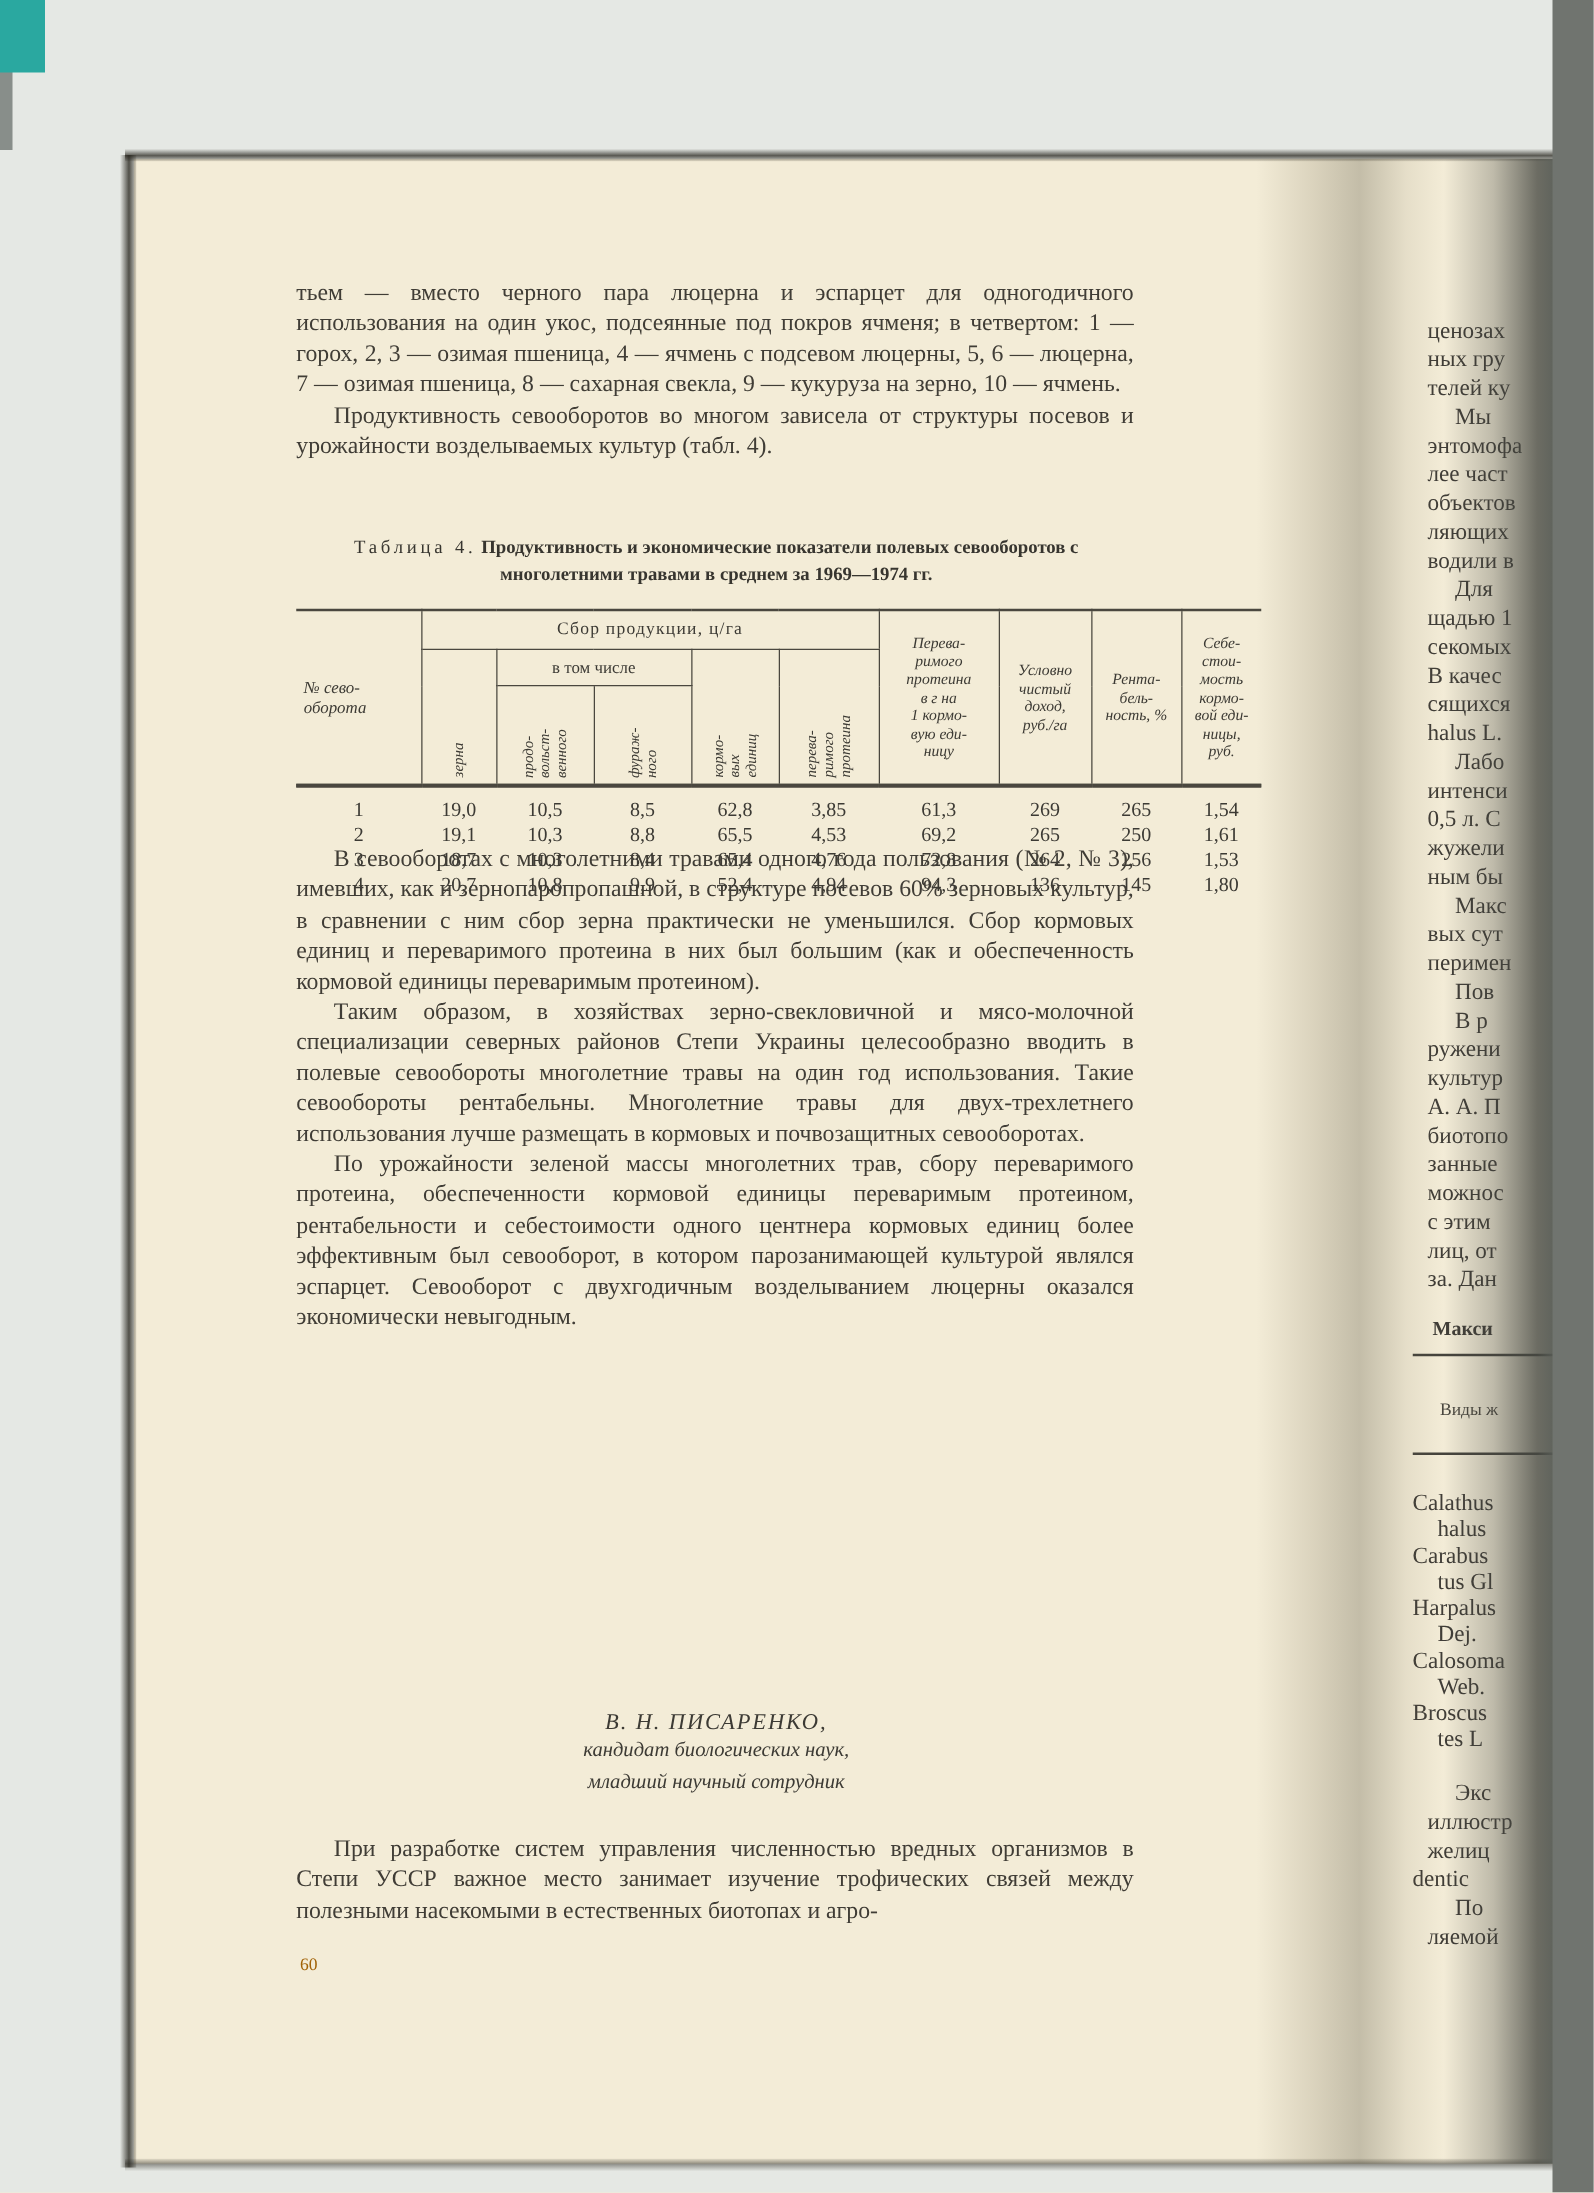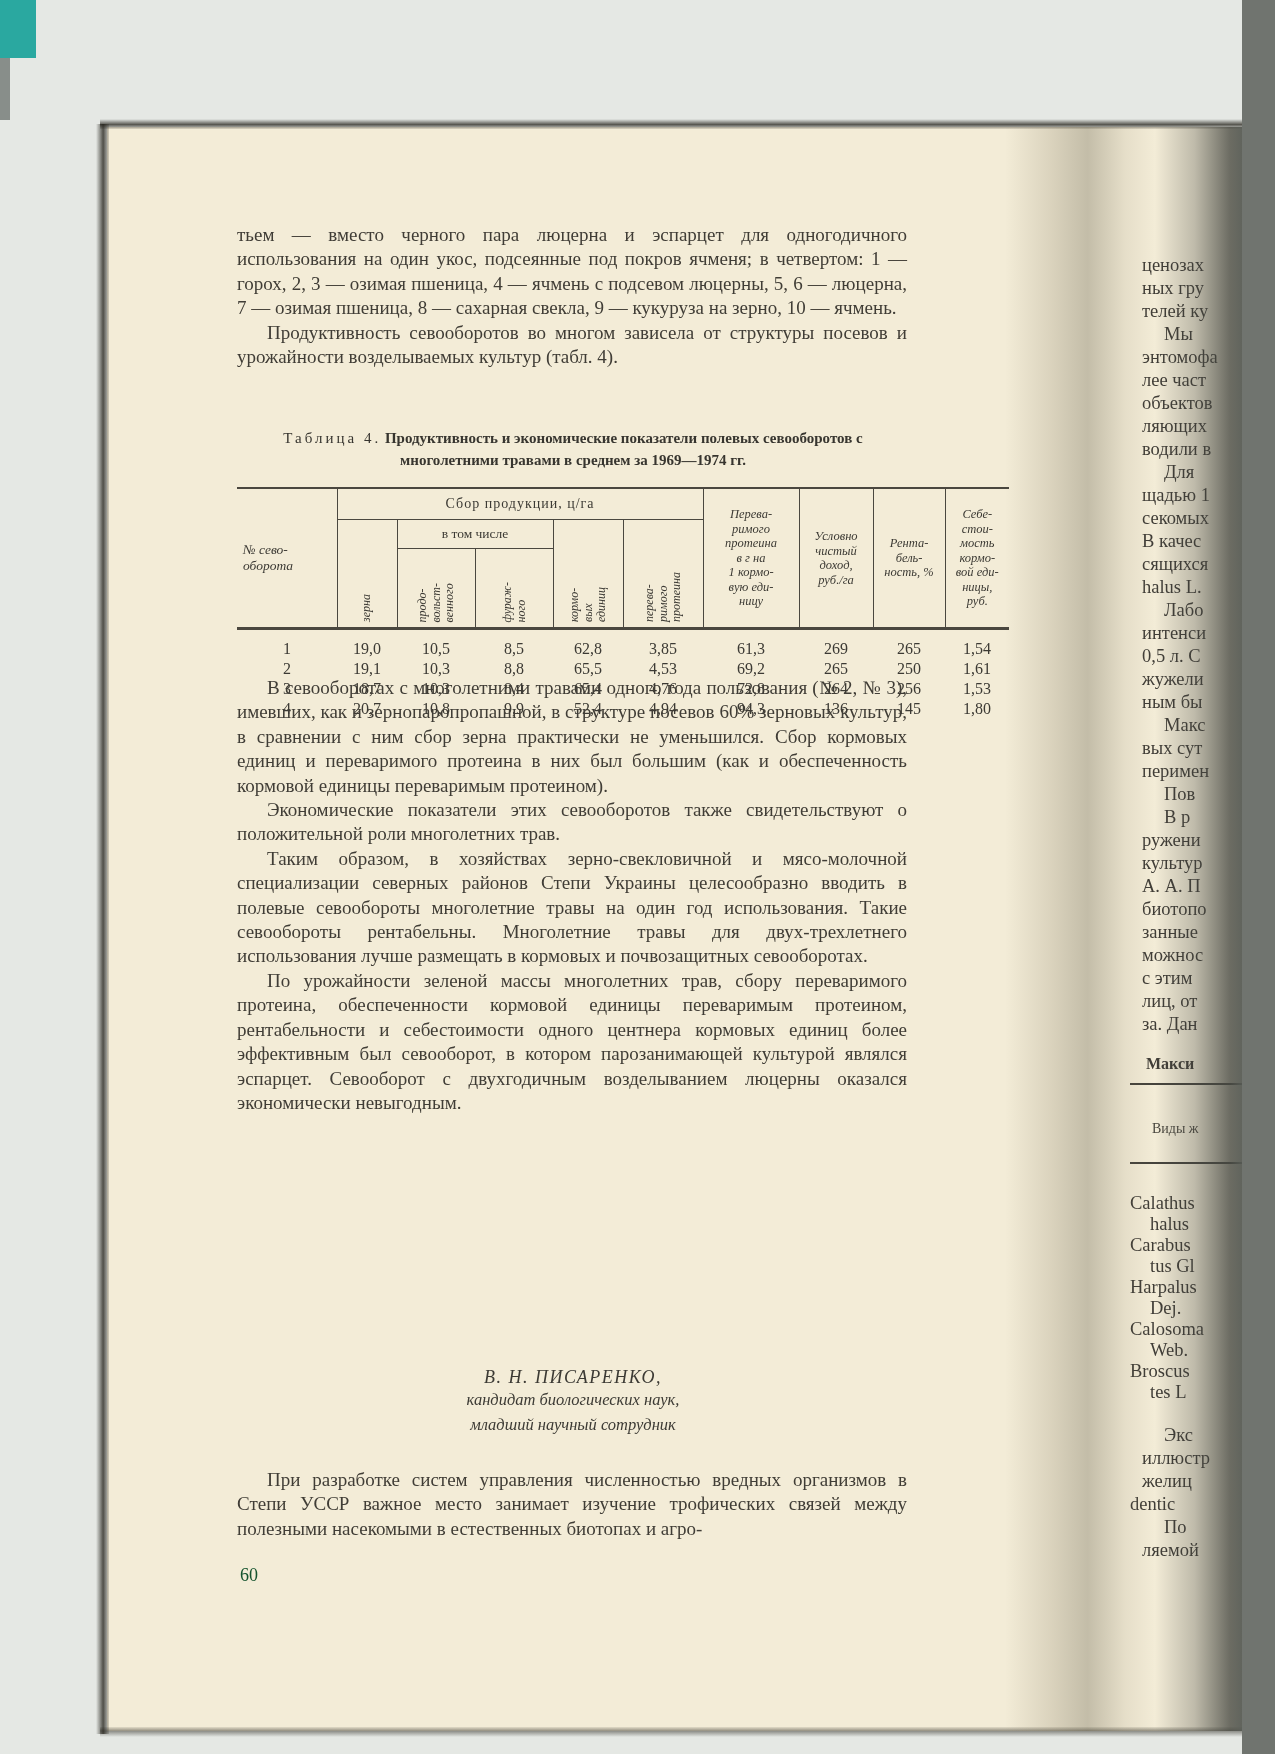--- a/index.html
+++ b/index.html
@@ -60,21 +60,21 @@
   .t4 td{text-align:center;font-size:16px;height:18px;line-height:18px;color:#3c3a34;}
   .t4 tbody tr:first-child td{padding-top:10px;}
 
   .udk{position:absolute;left:130px;top:1113px;width:726px;text-align:right;font-size:17px;color:#3c3a34;}
   .art-title{position:absolute;left:130px;top:1158px;width:672px;text-align:center;
     font-family:"Liberation Sans", sans-serif;font-weight:bold;font-size:22px;line-height:34px;
     letter-spacing:.5px;word-spacing:9px;color:#33312b;}
   .authors{position:absolute;left:130px;top:1238px;width:672px;text-align:center;font-style:italic;color:#3c3a34;}
   .author-name{font-size:18px;letter-spacing:1.5px;line-height:24px;}
   .author-role{font-size:16.5px;line-height:22px;margin-bottom:3px;}
-  .pageno{position:absolute;left:133px;top:1438px;font-size:18px;color:#14532d;}
+  .pageno{position:absolute;left:133px;top:1438px;font-size:14px;color:#a16207;}
 
   
   .right-col{position:absolute;left:1130px;top:0;width:145px;height:1754px;z-index:4;overflow:hidden;}
   .frag{position:absolute;left:12px;white-space:nowrap;font-size:18.5px;line-height:22px;color:#403d37;}
   .frag.lat{left:0;}
   .frag.hang{left:20px;}
   .frag.ind{left:34px;}
   .frag.bold{left:16px;font-weight:bold;font-size:16px;}
   .frag.small{left:22px;font-size:14px;color:#4a473f;}
   .frag.rule{left:0;width:122px;border-top:2px solid #45433c;height:0;}
@@ -216,21 +216,20 @@
           <td>94,3</td>
           <td>136</td>
           <td>145</td>
           <td>1,80</td>
         </tr>
       </tbody>
   </table>
 
   <div class="txtcol" style="top:549px;">
     <p class="para ind">В севооборотах с многолетними травами одного года пользования (№ 2, № 3), имевших, как и зернопаропропашной, в структуре посевов 60% зерновых культур, в сравнении с ним сбор зерна практически не уменьшился. Сбор кормовых единиц и переваримого протеина в них был большим (как и обеспеченность кормовой единицы переваримым протеином).</p>
-    <p class="para ind">Экономические показатели этих севооборотов также свидетельствуют о положительной роли многолетних трав.</p>
     <p class="para ind">Таким образом, в хозяйствах зерно-свекловичной и мясо-молочной специализации северных районов Степи Украины целесообразно вводить в полевые севообороты многолетние травы на один год использования. Такие севообороты рентабельны. Многолетние травы для двух-трехлетнего использования лучше размещать в кормовых и почвозащитных севооборотах.</p>
     <p class="para ind">По урожайности зеленой массы многолетних трав, сбору переваримого протеина, обеспеченности кормовой единицы переваримым протеином, рентабельности и себестоимости одного центнера кормовых единиц более эффективным был севооборот, в котором парозанимающей культурой являлся эспарцет. Севооборот с двухгодичным возделыванием люцерны оказался экономически невыгодным.</p>
   </div>
 
 
 
   <div class="authors">
     <div class="author-name">В. Н. ПИСАРЕНКО,</div>
     <div class="author-role">кандидат биологических наук,</div>
     <div class="author-role">младший научный сотрудник</div>

